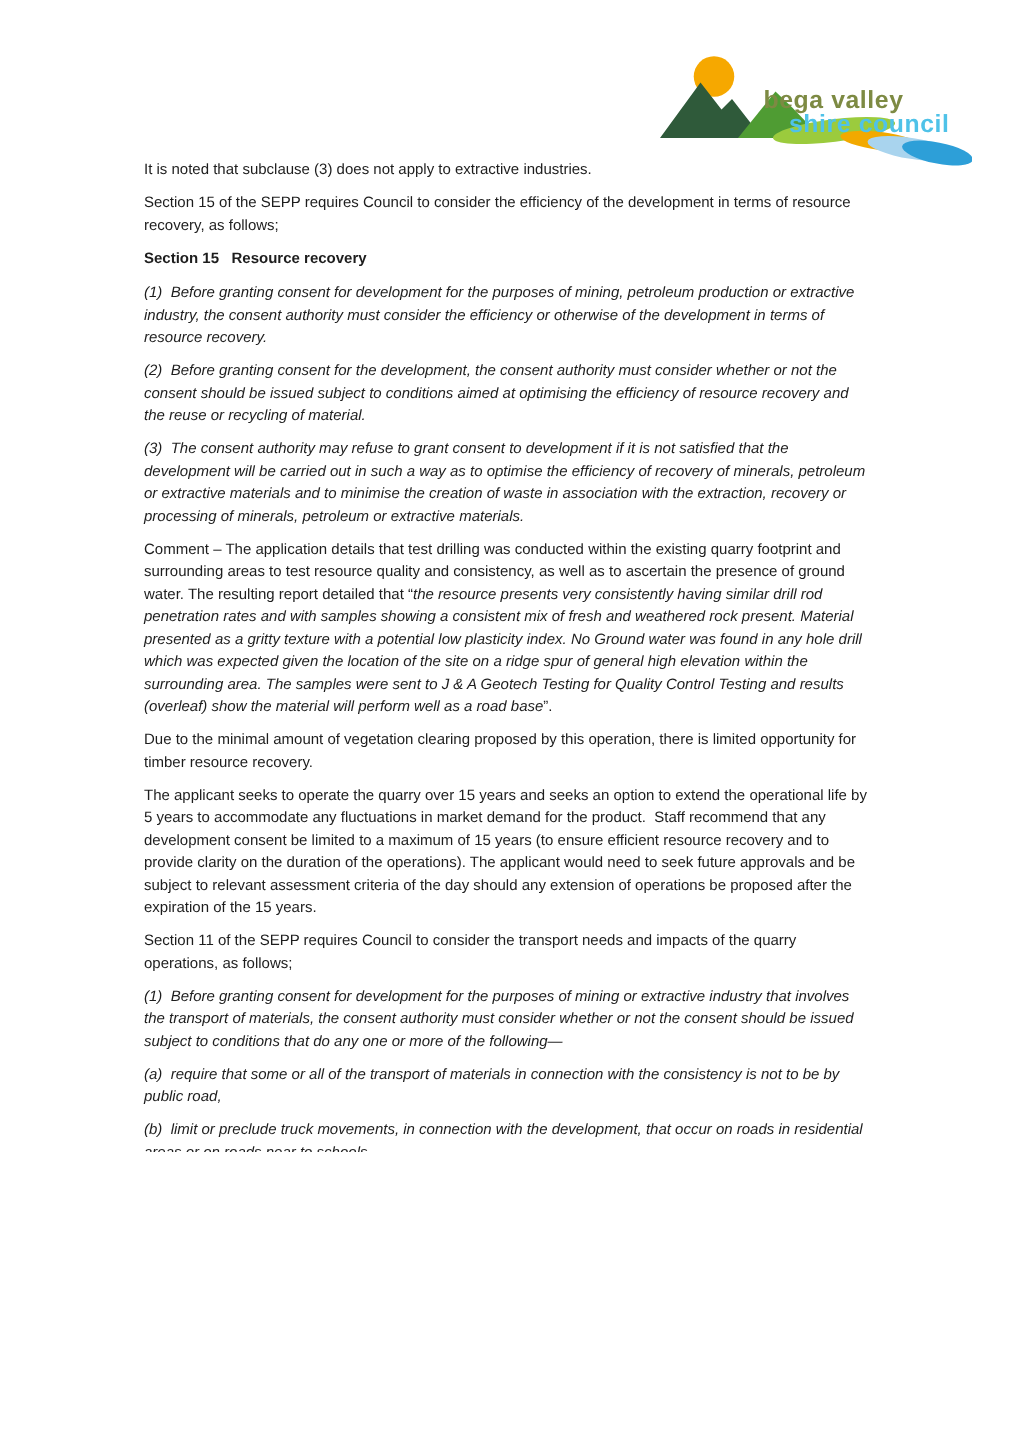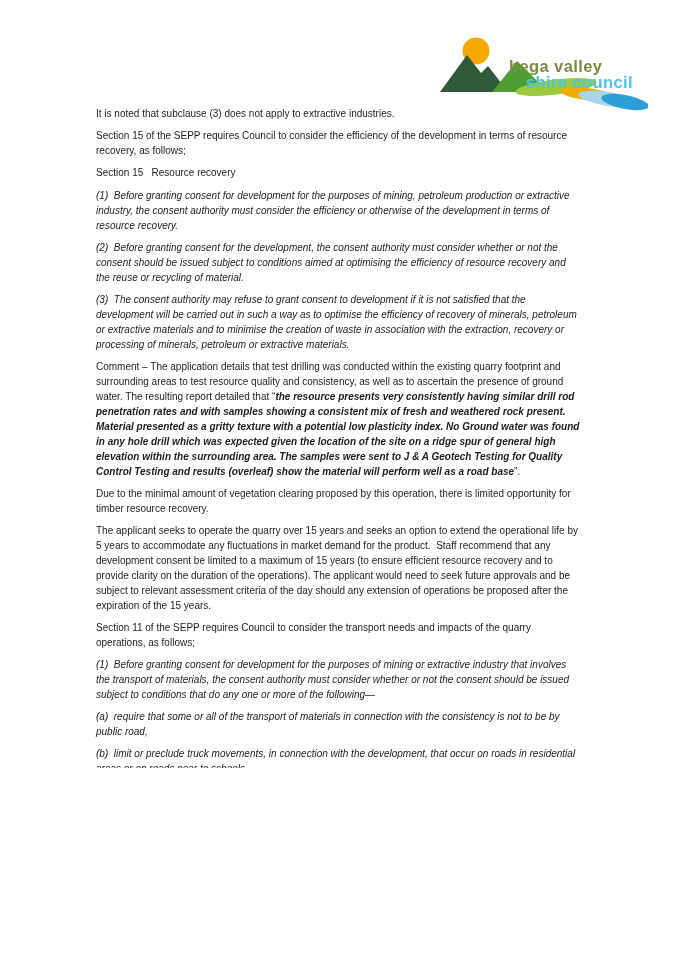--- a/index.html
+++ b/index.html
@@ -27,23 +27,23 @@
     top: 106px;
     width: 486px;
   }
   .content p {
     margin: 0 0 7px 0;
     font-size: 10px;
     line-height: 15px;
     white-space: pre-wrap;
     text-align: left;
   }
-  .content p.heading { font-weight: normal; margin-top: 2px; margin-bottom: 8px; }
+  .content p.heading { font-weight: bold; margin-top: 2px; margin-bottom: 8px; }
   .content p.it { font-style: italic; }
-  .content .it-run { font-style: italic; font-weight: bold; }
+  .content .it-run { font-style: italic; }
   
   .footer {
     position: absolute;
     left: 96px;
     top: 900px;
     width: 485px;
     display: flex;
     justify-content: space-between;
     align-items: baseline;
     font-size: 10.5px;

